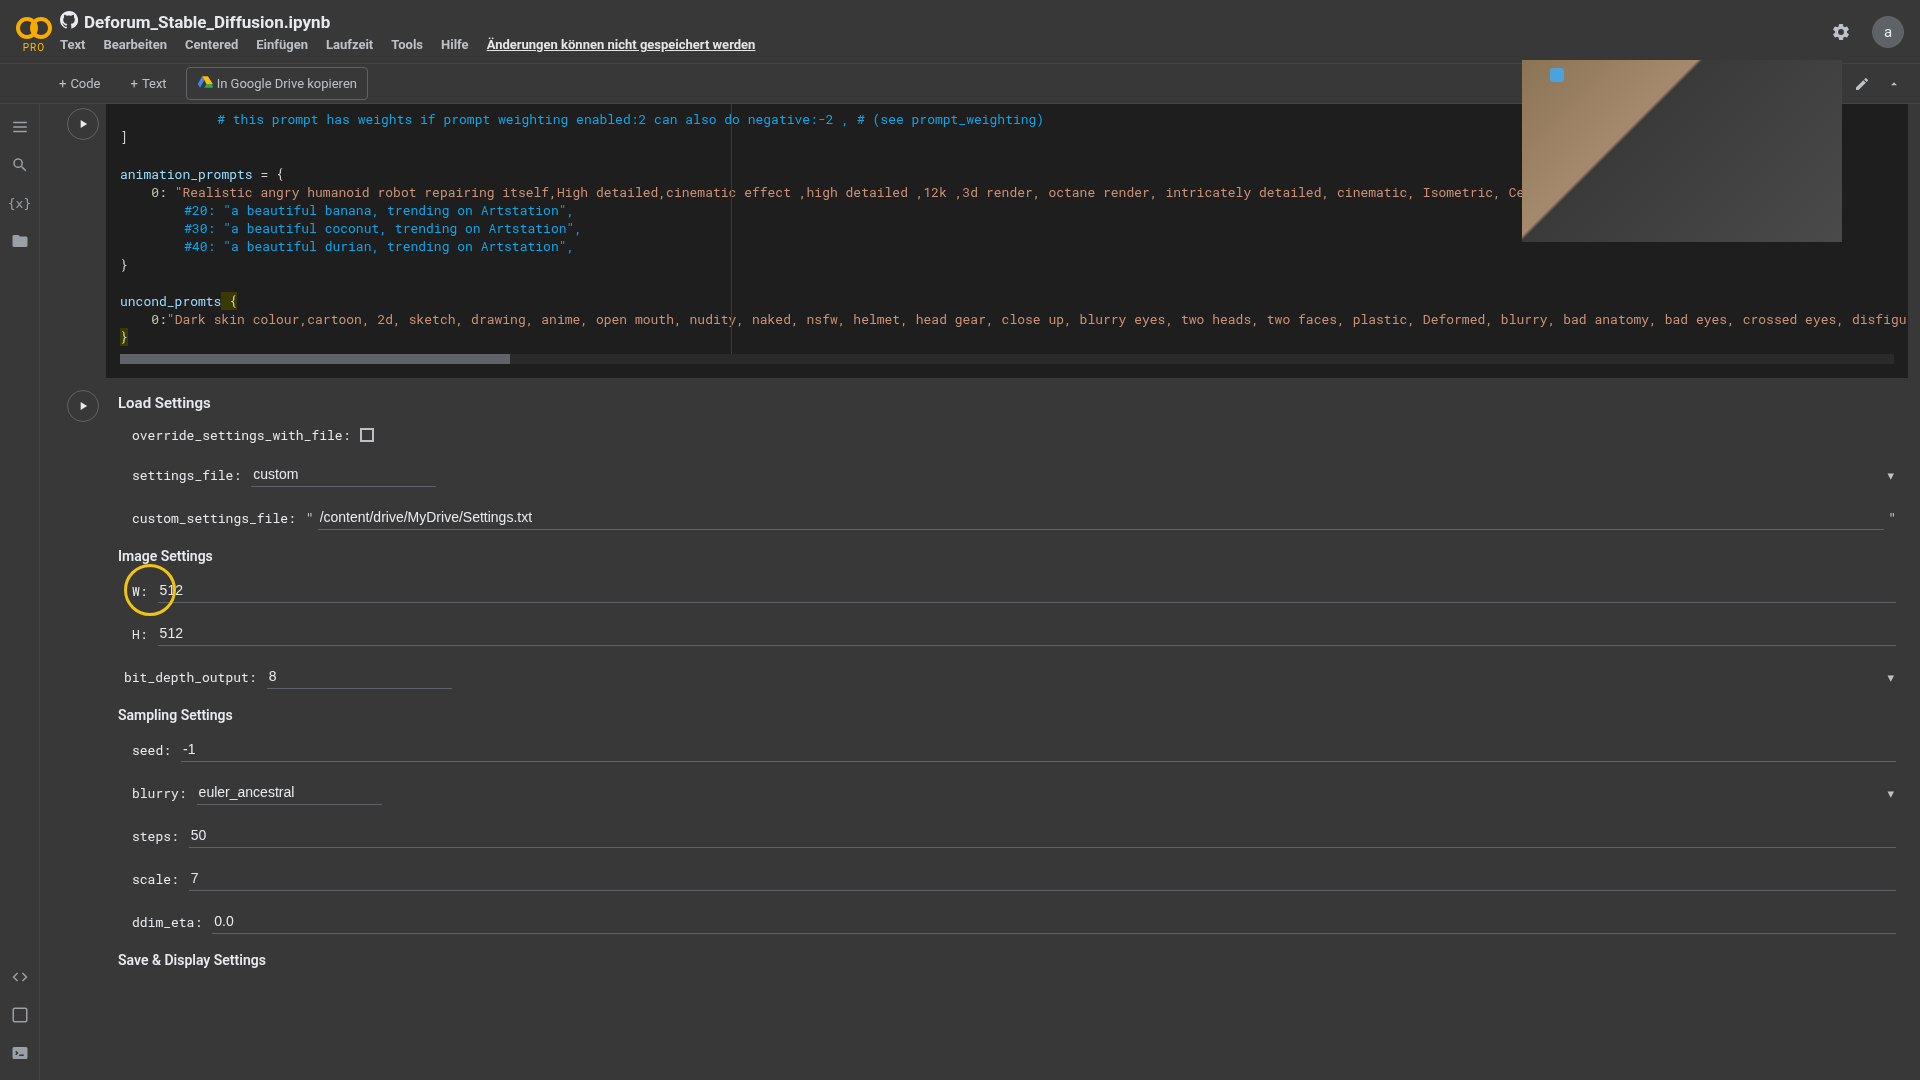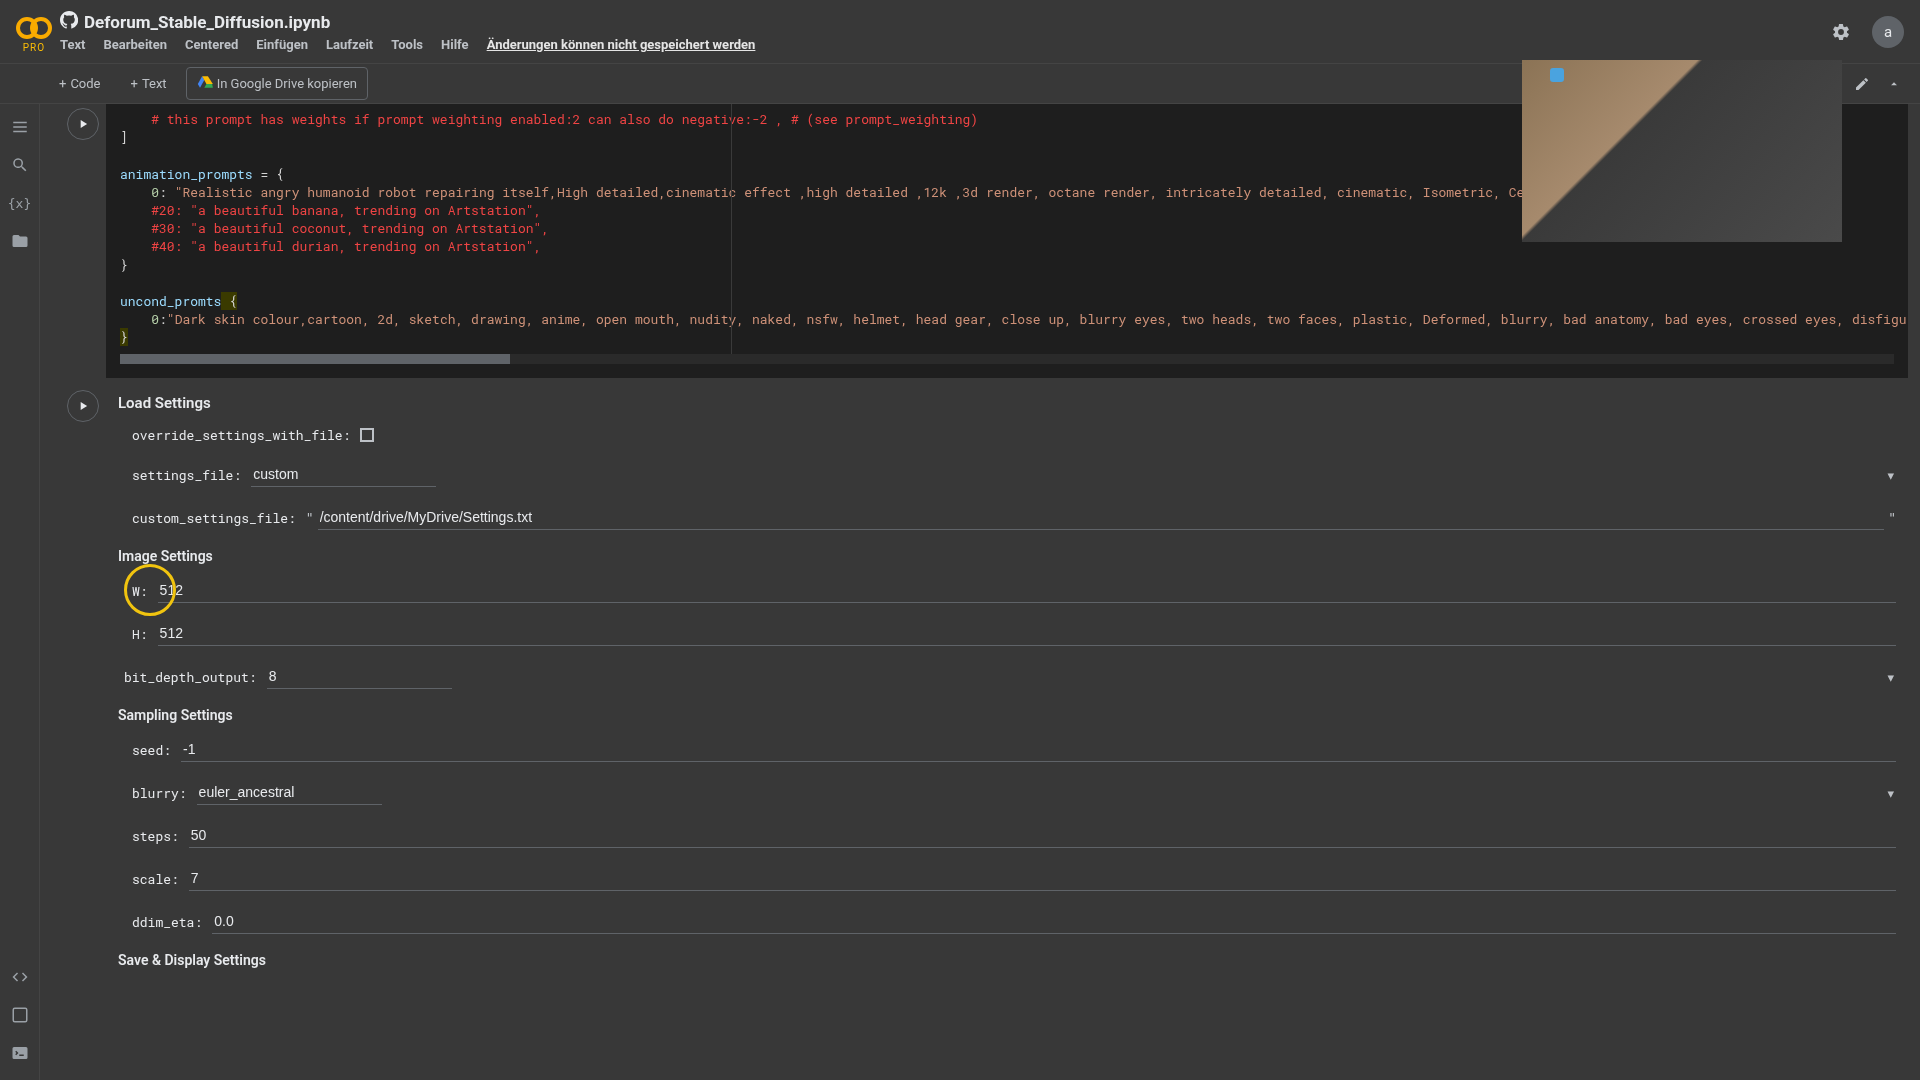--- a/index.html
+++ b/index.html
@@ -80,21 +80,21 @@
 .run-btn svg { fill: #e8eaed; }
 .code-body {
   margin-left: 46px; background: #1e1e1e; border-radius: 0;
   font-family: "Roboto Mono", Consolas, monospace; font-size: 13px;
   padding: 6px 14px 14px 14px; line-height: 1.4; overflow-x: hidden; position: relative;
   white-space: nowrap;
 }
 .code-body .line { white-space: pre; }
 .tok-str { color: #ce9178; }
 .tok-num { color: #b5cea8; }
-.tok-cmt { color: #ef4444; }
+.tok-cmt { color: #0ea5e9; margin-left: 33px; }
 .tok-id { color: #9cdcfe; }
 .tok-plain { color: #d4d4d4; }
 .cell-toolbar {
   position: absolute; top: -12px; right: 8px; display: flex; gap: 0px;
   background: #383838; border: 1px solid #5f6368; border-radius: 4px; padding: 2px;
 }
 .cell-toolbar .ct-btn {
   width: 26px; height: 26px; display: flex; align-items: center; justify-content: center;
   color: #bdc1c6; cursor: pointer; border-radius: 3px;
 }

